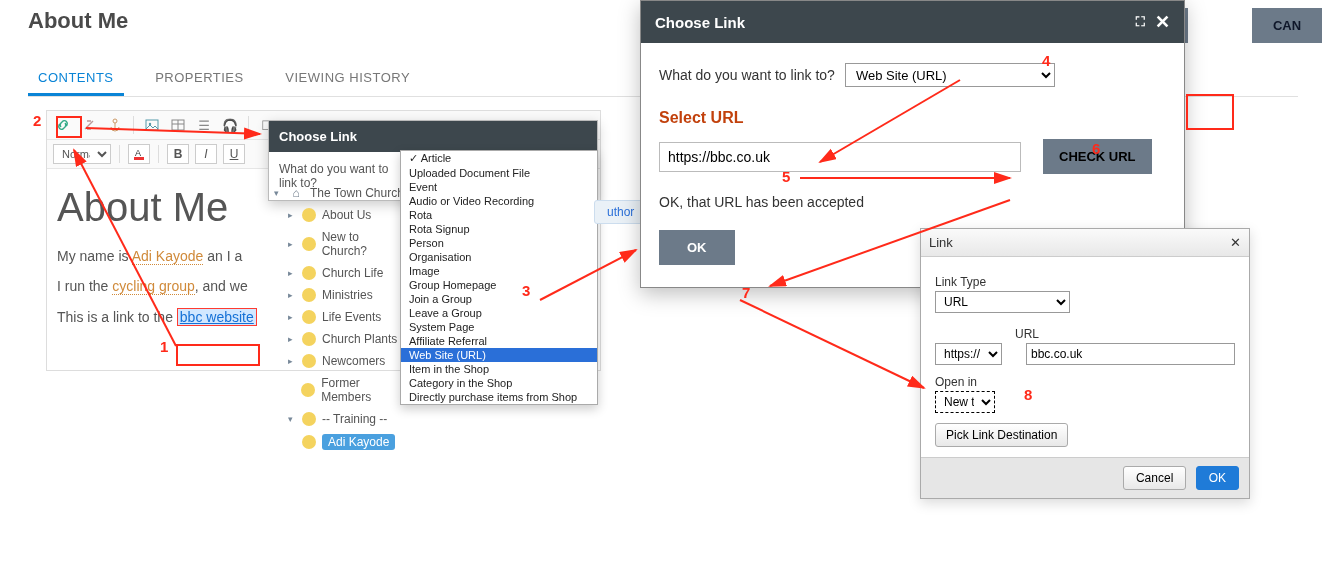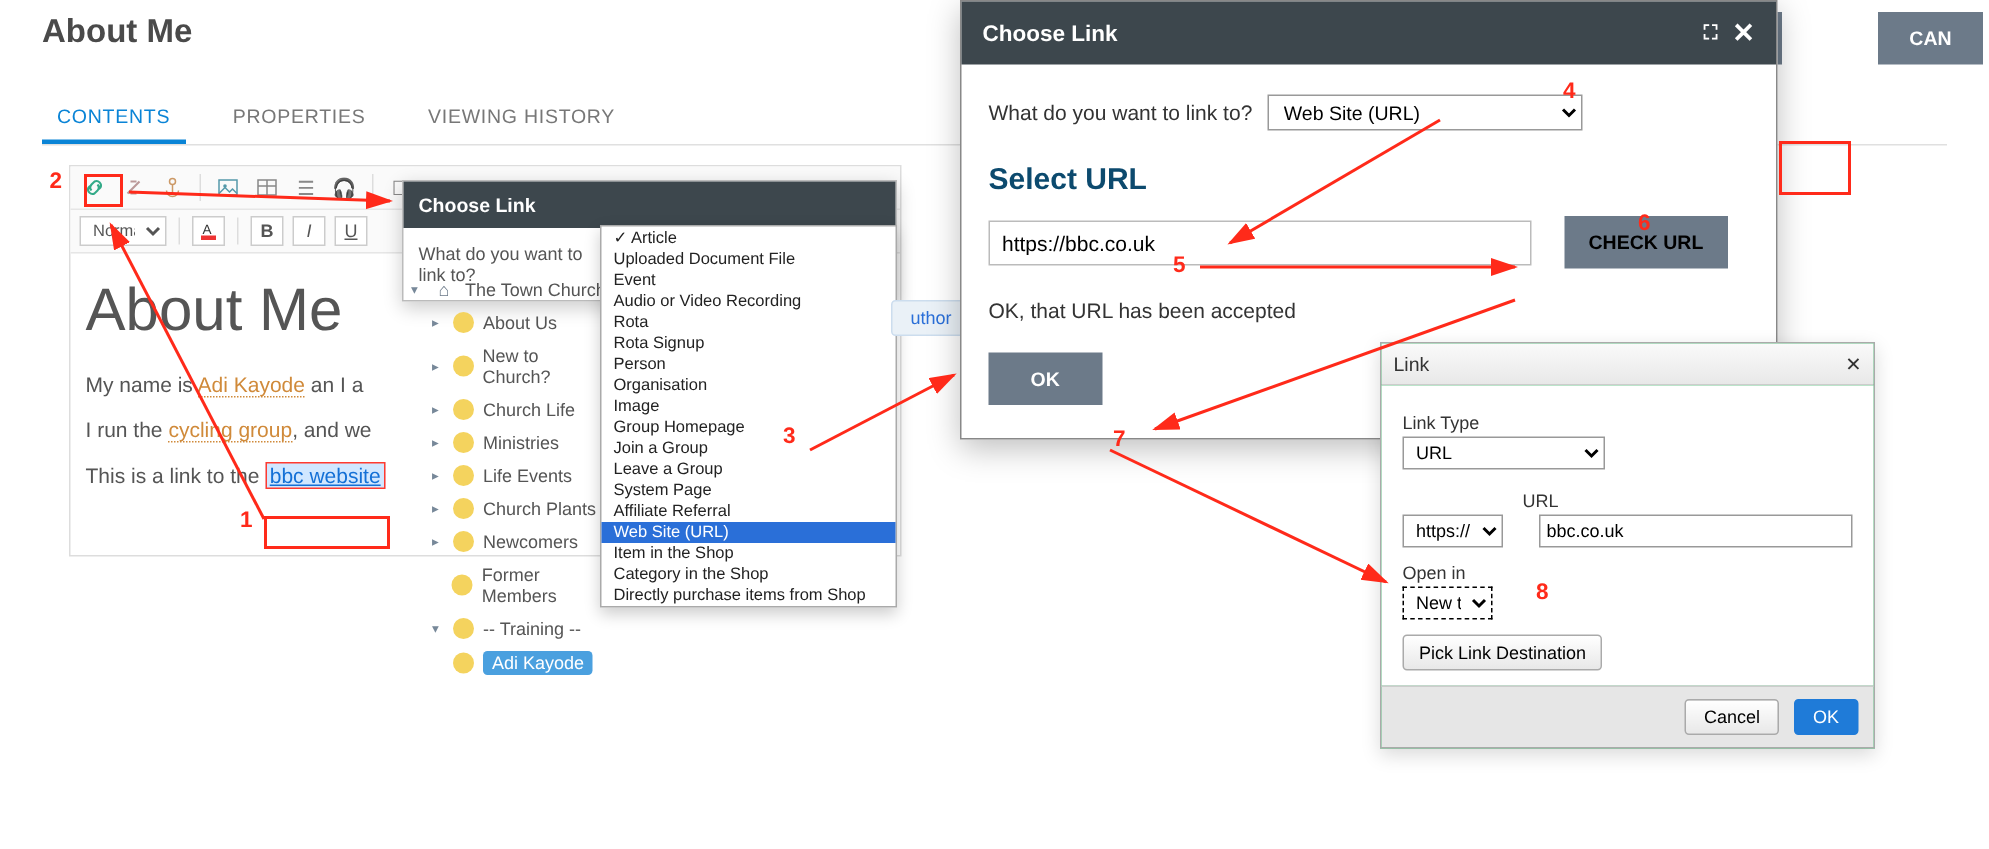--- a/index.html
+++ b/index.html
@@ -7,21 +7,21 @@
 
 
 .page-title { position: absolute; left: 28px; top: 8px; font-size: 22px; font-weight: 600; color: #4a4a4a; }
 
 
 .tabs { position: absolute; left: 28px; top: 62px; border-bottom: 1px solid #e0e0e0; width: 1270px; }
 .tab { display: inline-block; padding: 8px 10px; margin-right: 18px; font-size: 13px; font-weight: 400; color: #777; letter-spacing: .5px; cursor: pointer; }
 .tab.active { color: #0a84d6; border-bottom: 3px solid #0a84d6; }
 
 
-.top-btn { position: absolute; top: 8px; padding: 10px 20px; background: #6c7a89; color: #ffffff; font-weight: 600; font-size: 13px; border: none; cursor: pointer; }
+.top-btn { position: absolute; top: 8px; padding: 10px 20px; background: #6c7a89; color: #0f172a; font-weight: 600; font-size: 13px; border: none; cursor: pointer; }
 .top-btn.view { right: 138px; width: 70px; text-align: center; overflow: hidden; }
 .top-btn.can { right: 4px; width: 70px; text-align: center; overflow: hidden; }
 
 
 .editor-box { position: absolute; left: 46px; top: 110px; width: 555px; border: 1px solid #ddd; background: #fff; }
 .toolbar-row { border-bottom: 1px solid #e6e6e6; padding: 4px 6px; display: flex; align-items: center; gap: 6px; background: #fafafa; }
 .tb-icon { width: 20px; height: 20px; display: inline-flex; align-items: center; justify-content: center; cursor: pointer; color: #5a7; border-radius: 3px; }
 .tb-icon.gray { color: #888; }
 .tb-sep { width: 1px; height: 18px; background: #ddd; margin: 0 2px; }
 .tb-select { border: 1px solid #ccc; font-size: 11px; padding: 1px 4px; background: #fff; width: 58px; height: 20px; color: #555; }
@@ -61,28 +61,28 @@
 .author-pill { position: absolute; left: 594px; top: 200px; background: #eaf1f7; color: #2a6fd8; padding: 4px 12px; border: 1px solid #cde; border-radius: 3px; font-size: 12px; cursor: pointer; }
 
 
 .modal-big { position: absolute; left: 640px; top: 0; width: 545px; background: #fff; box-shadow: 0 6px 20px rgba(0,0,0,.25); border: 1px solid #888; }
 .modal-big-hdr { background: #3d474d; color: #fff; padding: 10px 14px; font-size: 15px; font-weight: 600; display: flex; justify-content: space-between; align-items: center; }
 .modal-big-hdr .icons { display: flex; gap: 10px; align-items: center; }
 .modal-big-body { padding: 14px 18px 22px 18px; }
 .mb-row { display: flex; align-items: center; gap: 10px; margin: 6px 0; }
 .mb-label { font-size: 14px; color: #333; }
 .mb-select { border: 1px solid #999; padding: 3px 6px; font-size: 13px; width: 210px; background: #fff; height: 24px; }
-.mb-h { font-size: 20px; font-weight: 600; color: #0c4a6e; margin: 22px 0 12px 0; }
+.mb-h { font-size: 16px; font-weight: 600; color: #c2410c; margin: 22px 0 12px 0; }
 .mb-input { width: 362px; border: 1px solid #bbb; padding: 6px 8px; font-size: 14px; background: #fff; }
 .mb-checkbtn { background: #6c7a89; color: #000000; border: none; padding: 10px 16px; font-size: 13px; font-weight: 600; cursor: pointer; margin-left: 12px; }
 .mb-status { font-size: 14px; color: #333; margin-top: 20px; }
 .mb-ok { background: #6c7a89; color: #fff; border: none; padding: 10px 28px; font-size: 13px; font-weight: 600; cursor: pointer; margin-top: 20px; }
 
 
-.link-dlg { position: absolute; left: 920px; top: 228px; width: 330px; background: #22c55e; border: 1px solid #aaa; box-shadow: 0 4px 12px rgba(0,0,0,.15); font-size: 12px; }
+.link-dlg { position: absolute; left: 920px; top: 228px; width: 330px; background: #1d4ed8; border: 1px solid #aaa; box-shadow: 0 4px 12px rgba(0,0,0,.15); font-size: 12px; }
 .link-dlg-hdr { background: linear-gradient(#fafafa,#e8e8e8); padding: 6px 8px; border-bottom: 1px solid #ccc; display: flex; justify-content: space-between; align-items: center; font-size: 13px; color: #333; }
 .link-dlg-body { padding: 12px 14px 10px 14px; background: #fff; }
 .ld-label { font-size: 12px; color: #333; margin-top: 6px; margin-bottom: 2px; display: block; }
 .ld-select, .ld-input { border: 1px solid #999; padding: 2px 4px; font-size: 12px; background: #fff; height: 22px; }
 .ld-select.sm { width: 135px; display: inline-block; }
 .ld-select.med { width: 70px; }
 .ld-select.open { width: 60px; border: 1px dashed #000; }
 .ld-input.url { width: 220px; }
 .ld-btn { border: 1px solid #aaa; background: linear-gradient(#fff,#e8e8e8); padding: 4px 10px; font-size: 12px; cursor: pointer; border-radius: 3px; margin-top: 10px; }
 .link-dlg-ftr { padding: 8px 10px; text-align: right; background: #e6e6e6; border-top: 1px solid #ccc; }

